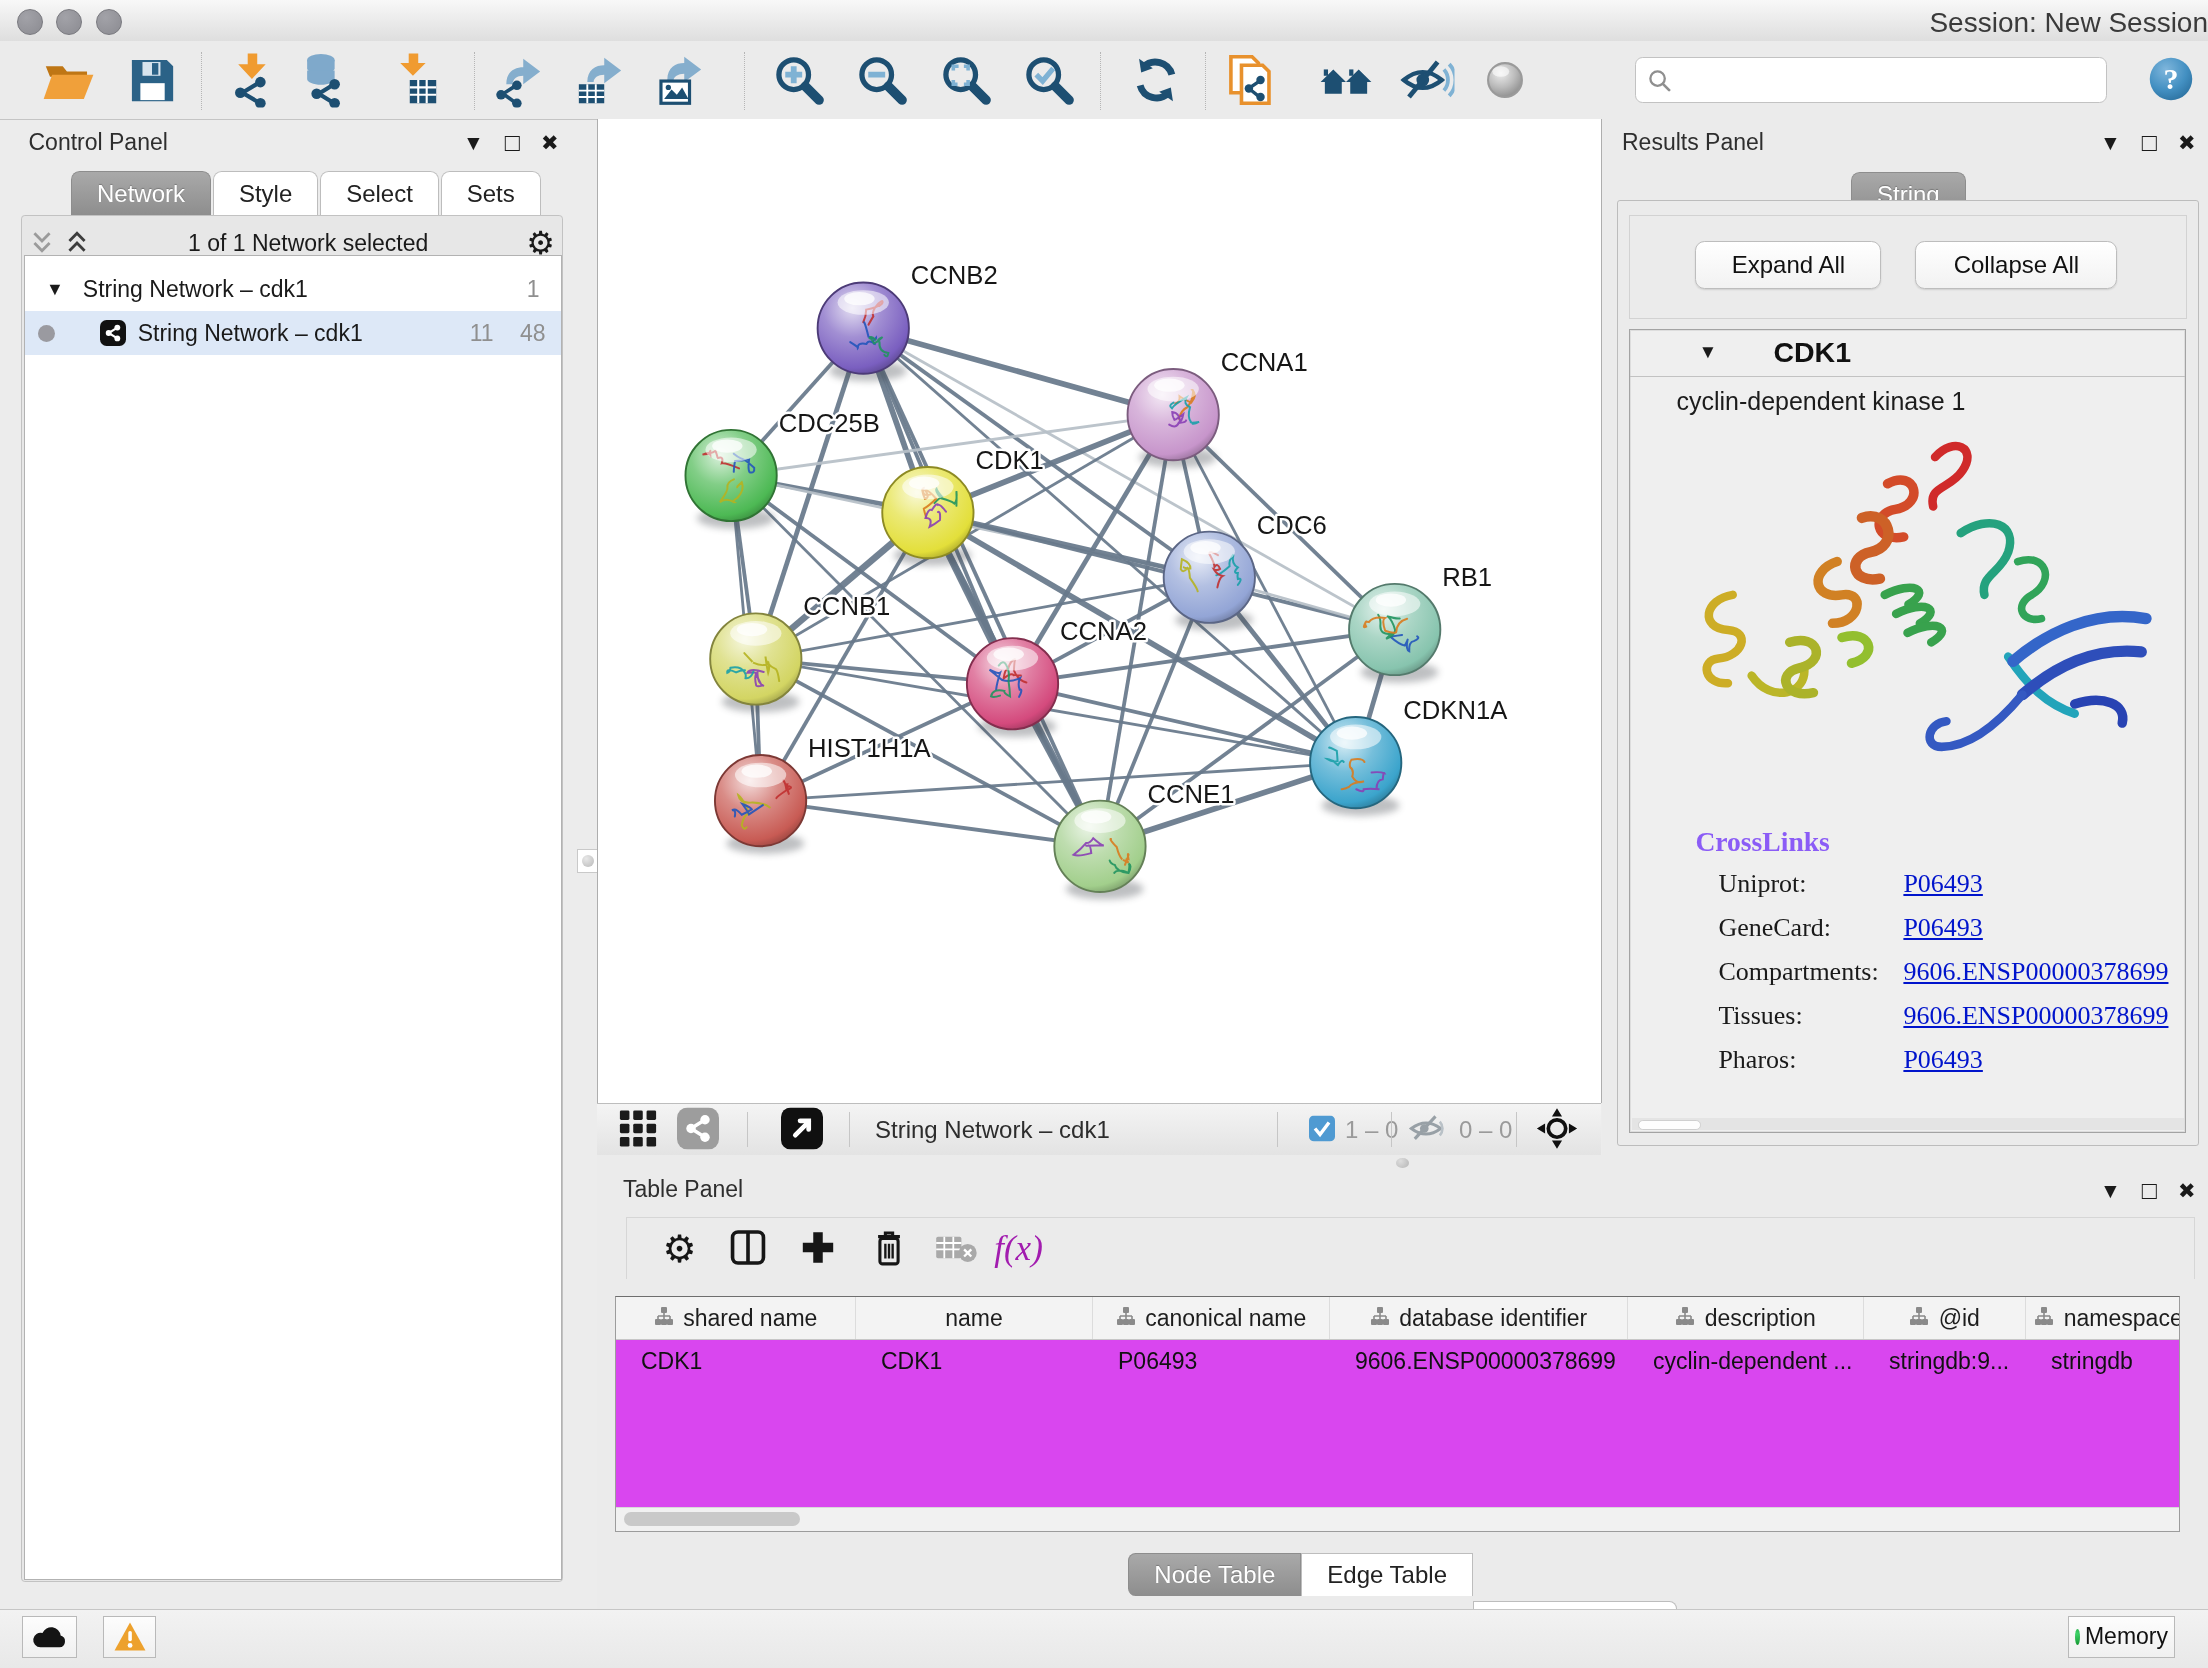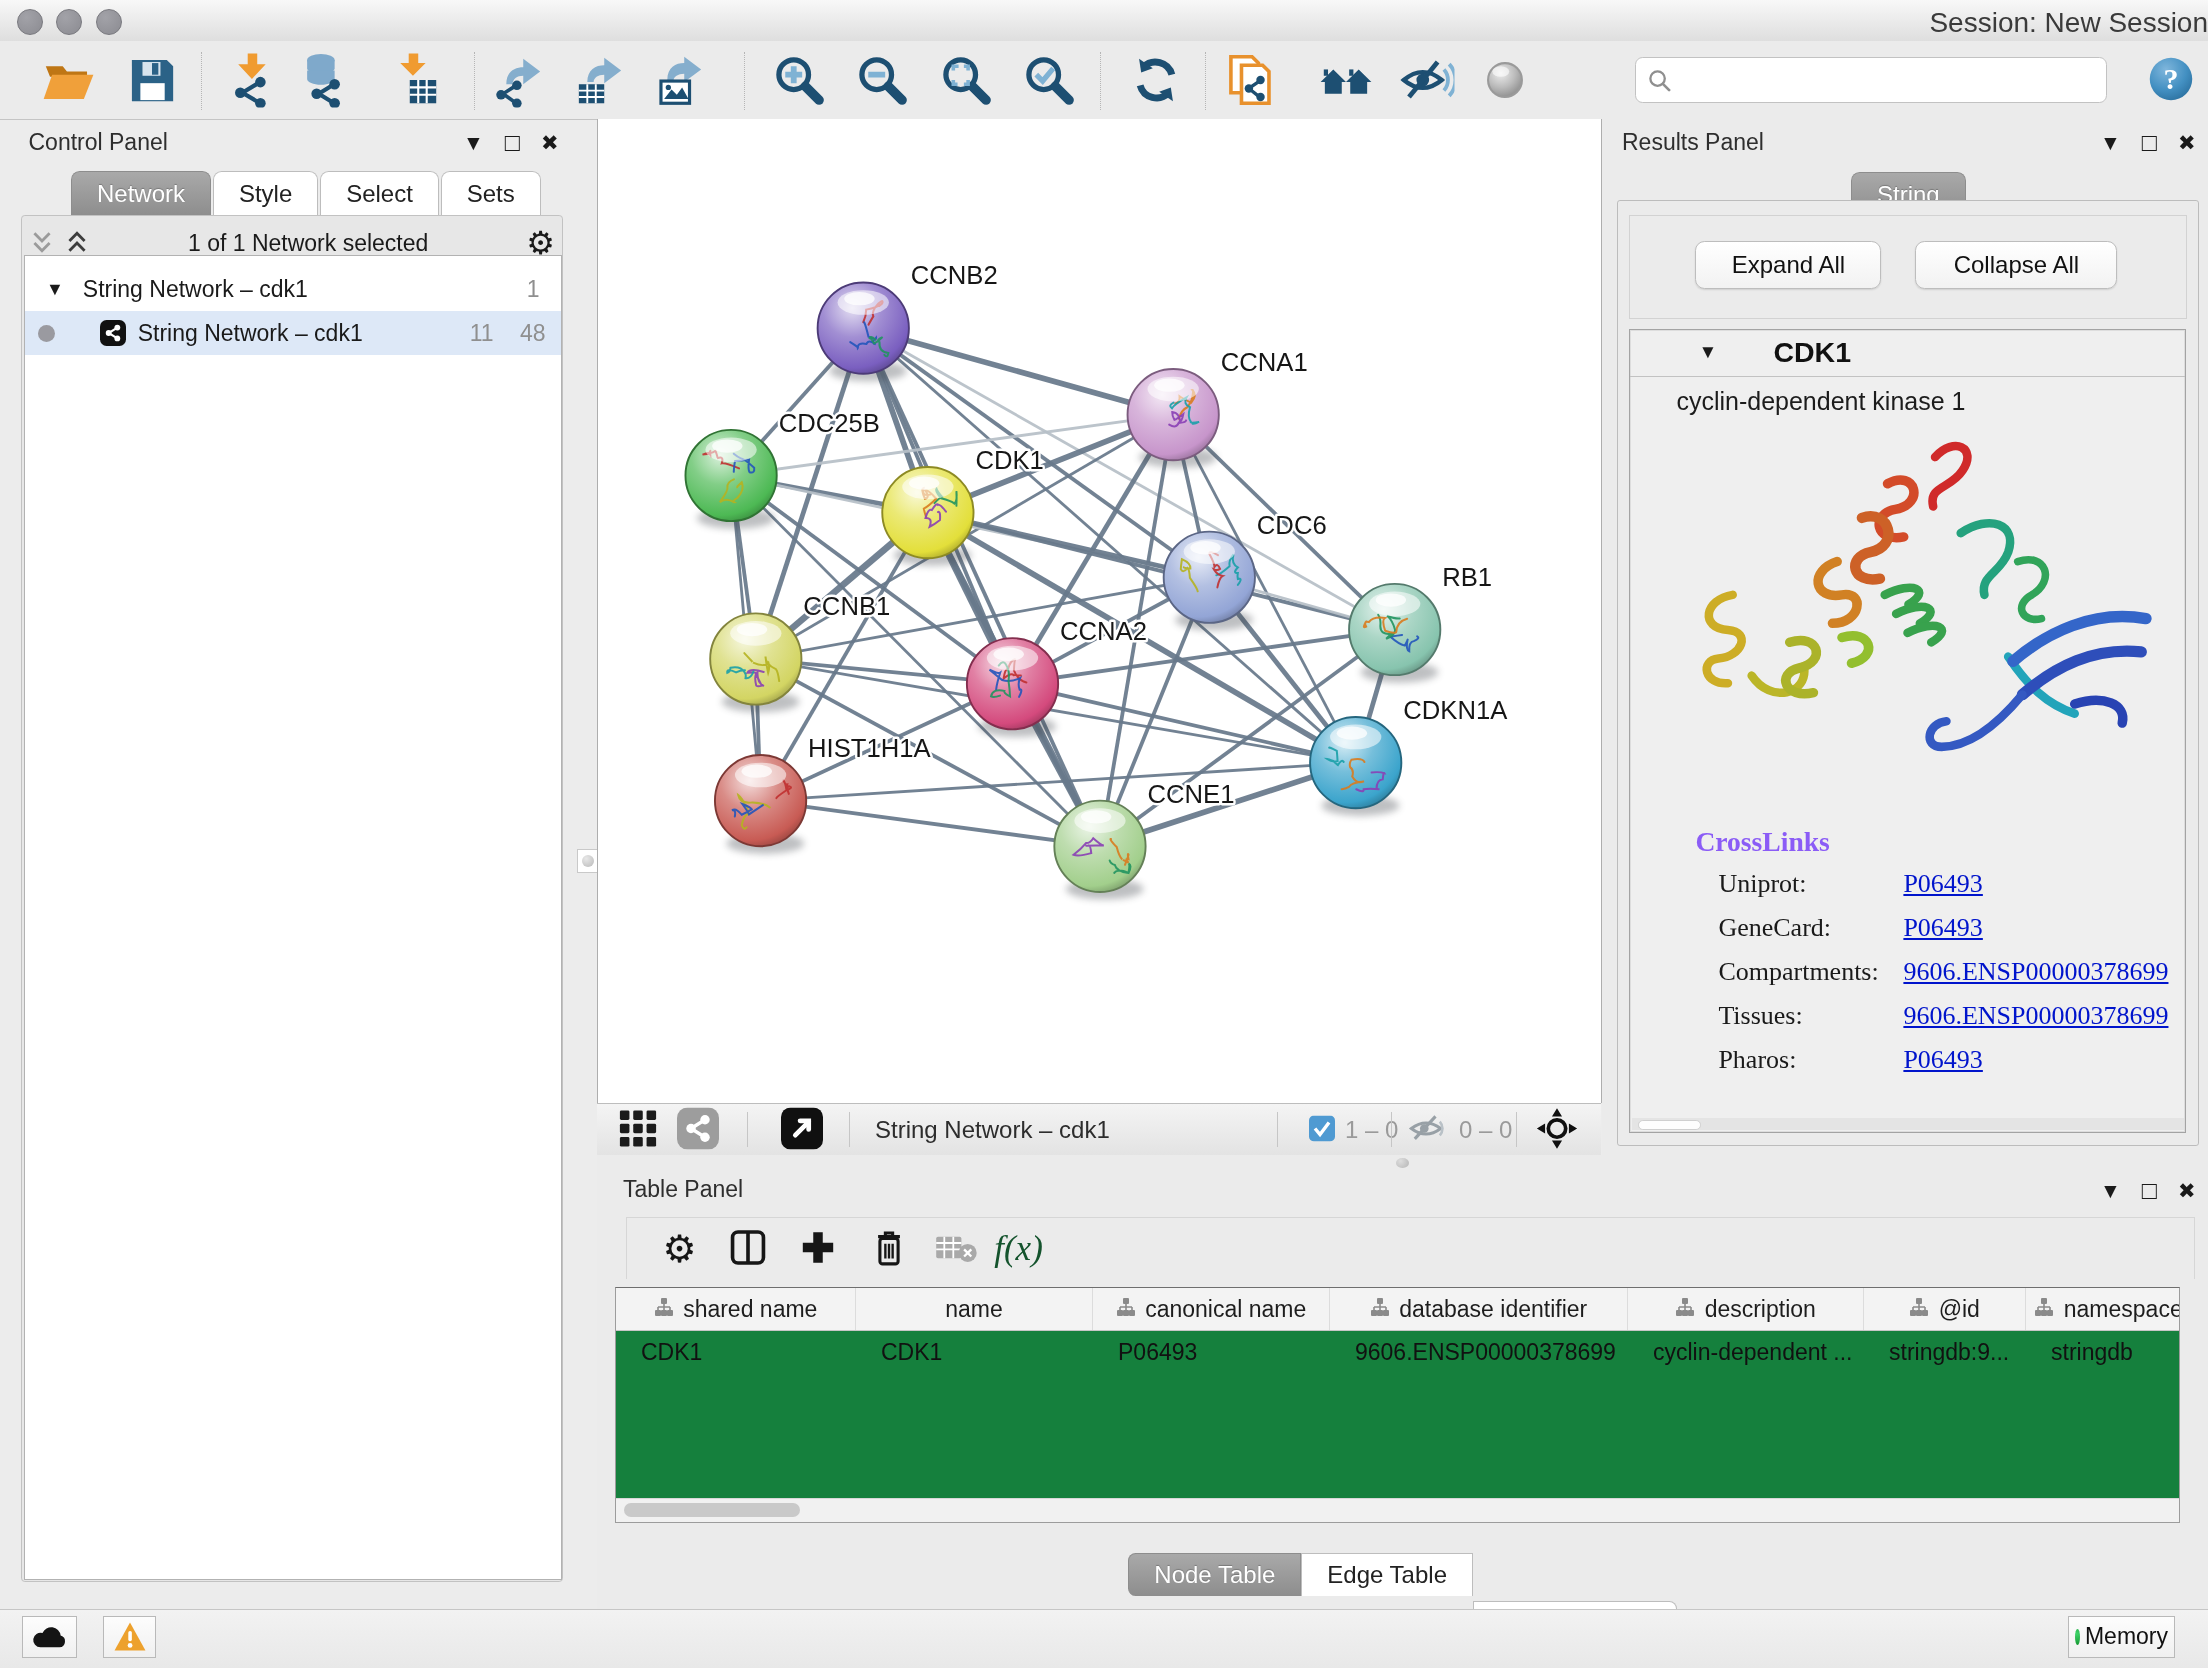--- a/index.html
+++ b/index.html
@@ -65,21 +65,21 @@
   #rp-xl-title{margin:5.7px 0 3.8px 65px;font-family:"Liberation Serif",serif;font-weight:bold;font-size:27.6px;color:#8b5cf6;}
   .xl-row{display:flex;height:44px;align-items:center;font-family:"Liberation Serif",serif;font-size:26px;}
   .xl-label{width:185px;margin-left:88px;color:#1a1a1a;}
   .xl-link{color:#0014cc;text-decoration:underline;cursor:pointer;}
   #rp-scroll{position:absolute;left:1.9px;bottom:1.9px;right:1.9px;height:12.4px;background:#e4e4e4;}
   #rp-scroll i{position:absolute;left:5.7px;top:1.9px;width:61px;height:8.6px;border-radius:4.8px;background:#fdfdfd;border:1px solid #cfcfcf;display:block;}
   
   #table-panel{position:absolute;left:597px;top:1168px;width:1611px;height:441px;background:#ebebeb;}
   #tp-toolbar{position:absolute;left:28.5px;top:49px;right:13.3px;height:61px;border:1px solid #d6d6d6;border-bottom:none;background:#ebebeb;}
   .tpicon{position:absolute;top:50%;transform:translate(-50%,-50%);background:none;border:none;padding:0;cursor:pointer;}
-  #tp-table{position:absolute;left:18px;top:119px;width:1563px;height:234px;background:#15803d;border:1px solid #9c9c9c;border-top:1.9px solid #6e6e6e;overflow:hidden;}
+  #tp-table{position:absolute;left:18px;top:128px;width:1563px;height:234px;background:#d946ef;border:1px solid #9c9c9c;border-top:1.9px solid #6e6e6e;overflow:hidden;}
   #tp-header{display:flex;height:42px;background:#f3f3f3;border-bottom:1px solid #c6c6c6;}
   .th{display:flex;align-items:center;justify-content:center;gap:9.5px;font-size:23px;color:#1d1d1d;border-right:1px solid #dcdcdc;box-sizing:border-box;flex:0 0 auto;overflow:hidden;white-space:nowrap;}
   #tp-row{display:flex;height:42px;align-items:center;}
   .td{font-size:23px;color:#111;box-sizing:border-box;flex:0 0 auto;overflow:hidden;white-space:nowrap;padding-left:25px;}
   #tp-scroll{position:absolute;left:0;right:0;bottom:0;height:23px;background:#f1f1f1;border-top:1px solid #d8d8d8;}
   #tp-scroll i{position:absolute;left:7.6px;top:3.8px;width:176px;height:14.3px;border-radius:7.6px;background:#c9c9c9;display:block;}
   #tp-tabs{position:absolute;left:0;width:100%;top:385px;display:flex;justify-content:center;}
   #tp-tabs .tab{border-radius:8.6px;height:42px;line-height:42px;margin:0;border-radius:7.6px;}
   #tp-tabs .tab:first-child{border-radius:7.6px 0 0 7.6px;}
   #tp-tabs .tab:last-child{border-radius:0 7.6px 7.6px 0;margin-top:48px;}
@@ -759,21 +759,21 @@
             <g fill="#a9a9a9">
               <rect x="2" y="8" width="28" height="24" rx="2"></rect>
             </g>
             <g stroke="#fff" stroke-width="2">
               <path d="M2 15h28M2 22h28M11 8v24M21 8v24"></path>
             </g>
             <circle cx="37" cy="26" r="10" fill="#a9a9a9"></circle>
             <path d="M33 22l8 8M41 22l-8 8" stroke="#fff" stroke-width="2.6"></path>
           </svg>
       </button>
-      <span class="tpicon" style="left:392px;font-family:'Liberation Serif',serif;font-style:italic;font-size:35px;color:#14532d;">f(x)</span>
+      <span class="tpicon" style="left:392px;font-family:'Liberation Serif',serif;font-style:italic;font-size:35px;color:#a21caf;">f(x)</span>
     </div>
     <div id="tp-table">
       <div id="tp-header">
           <div class="th" style="width: 240px;">
             <span><svg width="20" height="20" viewBox="0 0 20 20">
                 <rect x="7" y="1" width="6" height="6" rx="1" fill="#8a8a8a"></rect>
                 <path d="M10 7v3M4 10h12M4 10v3M10 10v3M16 10v3" stroke="#8a8a8a" stroke-width="1.6" fill="none"></path>
                 <rect x="1" y="13" width="6" height="6" rx="1" fill="#8a8a8a"></rect>
                 <rect x="7" y="13" width="6" height="6" rx="1" fill="#8a8a8a"></rect>
                 <rect x="13" y="13" width="6" height="6" rx="1" fill="#8a8a8a"></rect>

